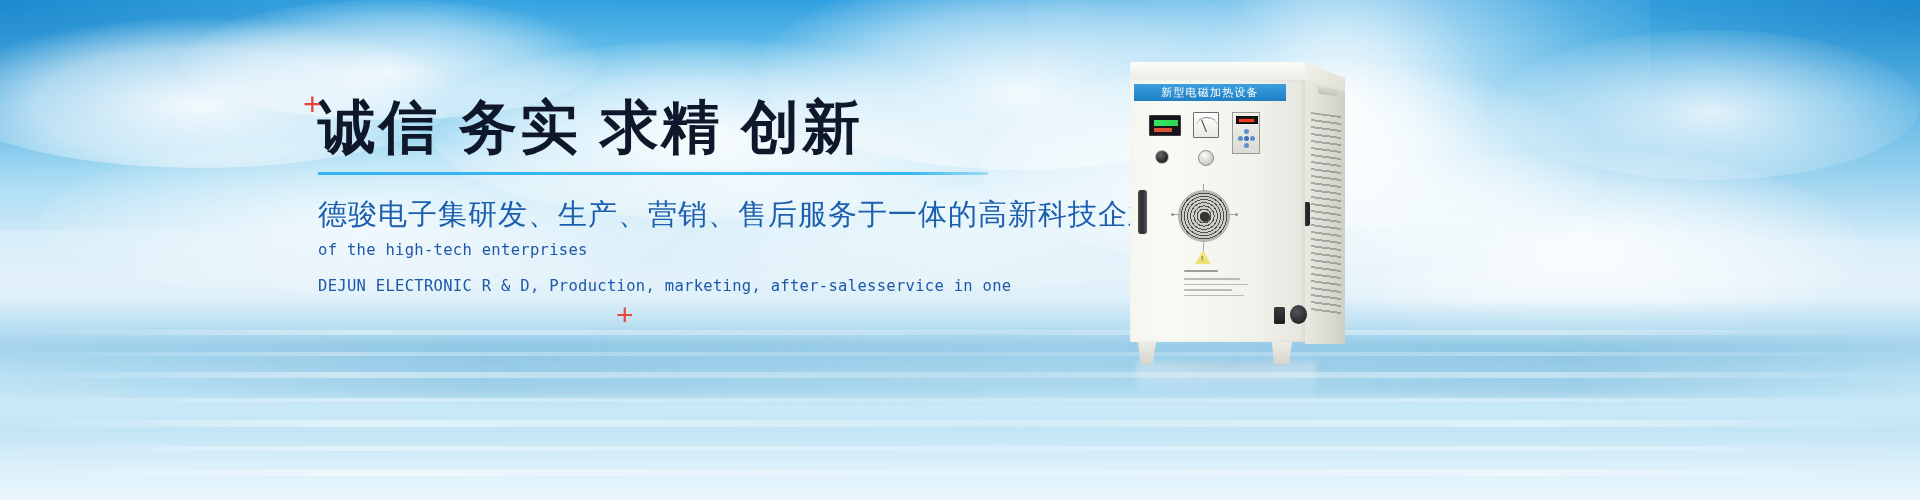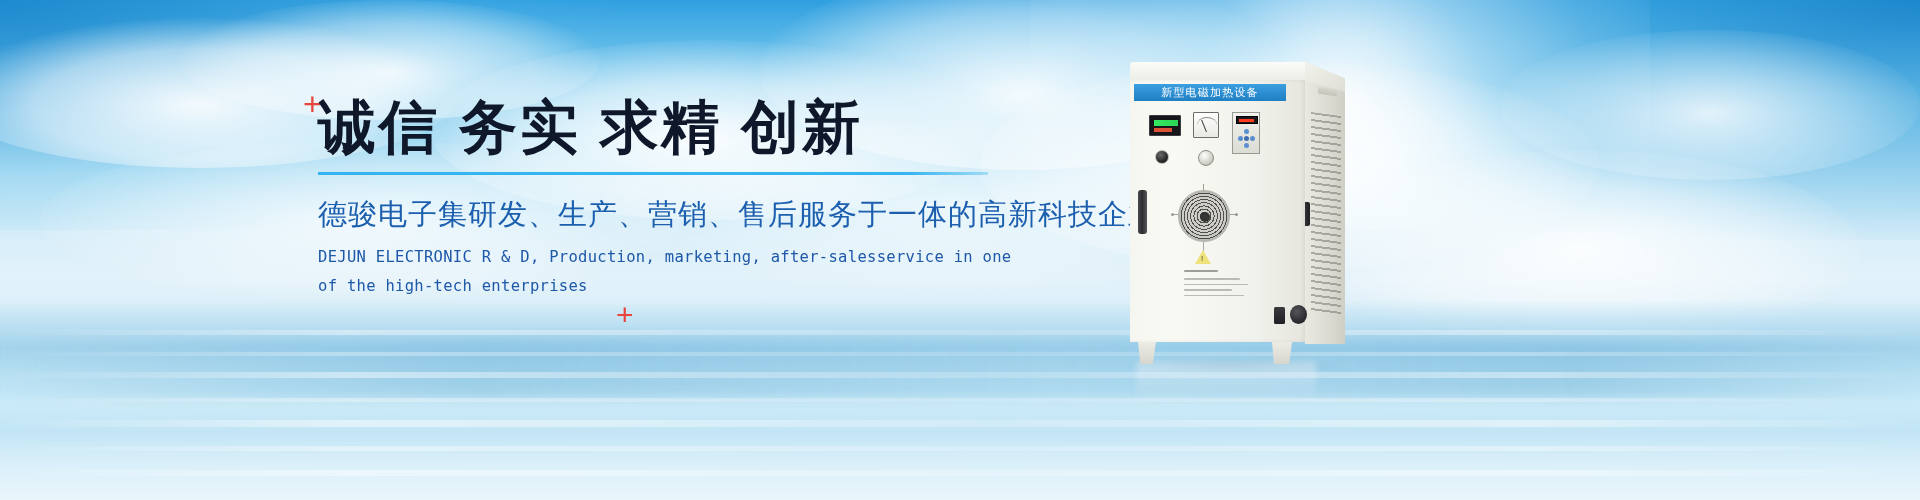--- a/index.html
+++ b/index.html
@@ -387,22 +387,22 @@
   <div class="wave w6"></div>
   <div class="wave w7"></div>
 
   <div class="plus plus-1">+</div>
   <div class="plus plus-2">+</div>
 
   <div class="text-block">
     <div class="headline-cn">诚信 务实 求精 创新</div>
     <div class="divider"></div>
     <div class="sub-cn">德骏电子集研发、生产、营销、售后服务于一体的高新科技企业</div>
+    <div class="sub-en" style="margin-top:2px;">of the high-tech enterprises</div>
     <div class="sub-en">DEJUN ELECTRONIC R &amp; D, Production, marketing, after-salesservice in one</div>
-    <div class="sub-en" style="margin-top:2px;">of the high-tech enterprises</div>
   </div>
 
   <div class="machine">
     <div class="m-shadow"></div>
     <div class="m-reflect"></div>
 
     <div class="m-top"></div>
     <div class="m-top-side"></div>
     <div class="m-side">
     </div>

